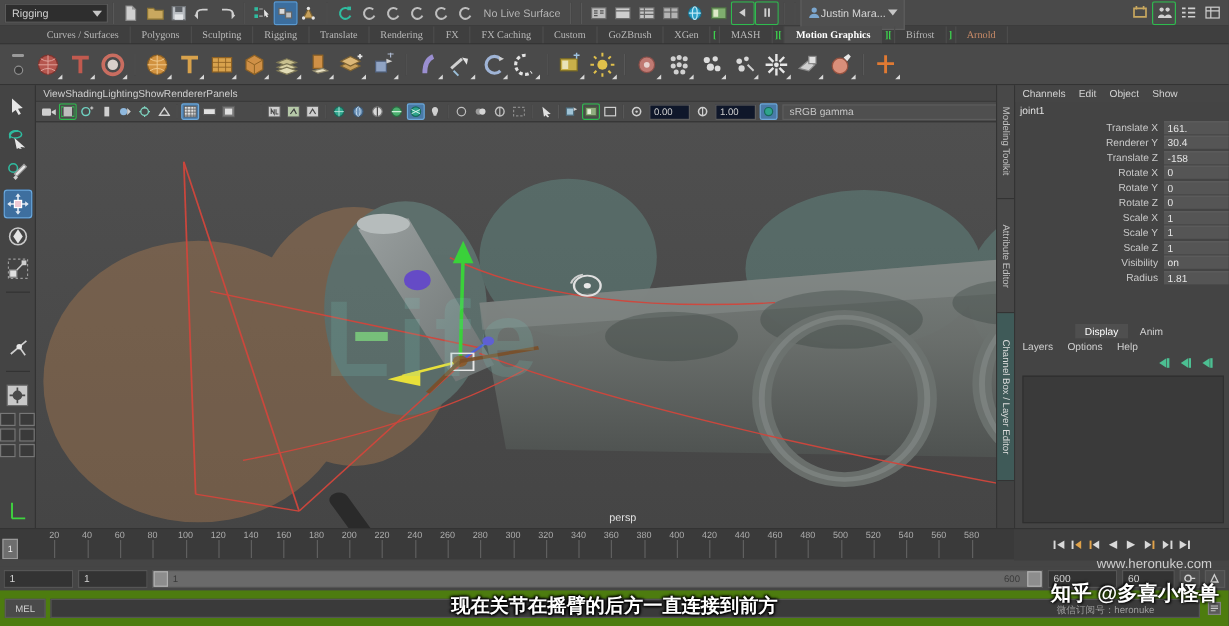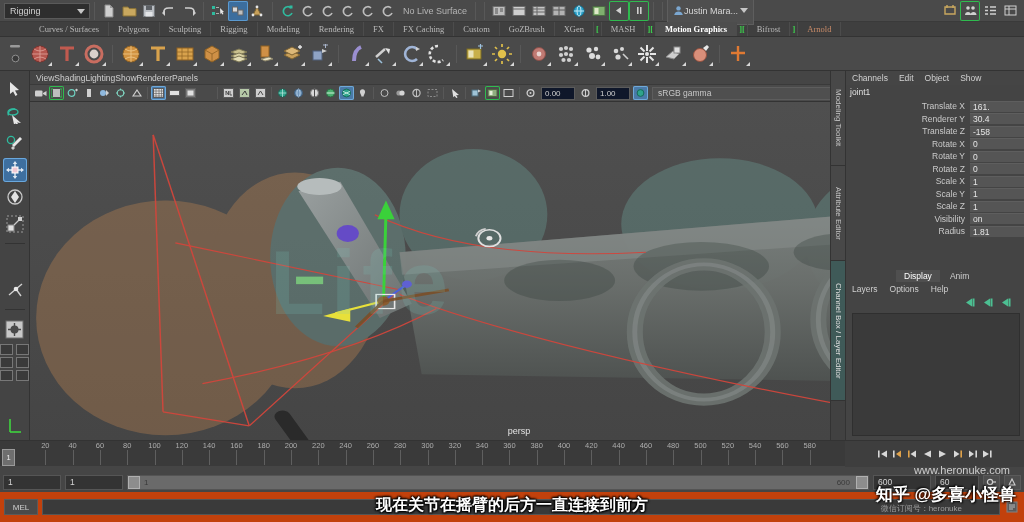--- a/index.html
+++ b/index.html
@@ -144,21 +144,21 @@
   #rslider { flex:1; height:15px; background:#6a6a6a; border:1px solid #545454;
              position:relative; display:flex; align-items:center; }
   #rslider .h { position:absolute; width:12px; height:13px; background:#8d8d8d;
                 border:1px solid #b0b0b0; top:0; }
   #rslider .t1 { position:absolute; left:16px; font-size:8px; color:#3a3a3a; }
   #rslider .t2 { position:absolute; right:18px; font-size:8px; color:#3a3a3a; }
   .rbtn { width:17px; height:15px; background:#4d4d4d; border:1px solid #5a5a5a;
           display:flex; align-items:center; justify-content:center; }
 
   #melbar { position:absolute; left:0; right:0; bottom:0; height:30px;
-            background:#c2410c; display:flex; align-items:center; padding:0 4px; gap:4px; }
+            background:#4d7c0f; display:flex; align-items:center; padding:0 4px; gap:4px; }
   #melbtn { width:34px; height:16px; background:#4a4a4a; border:1px solid #5a5a5a;
             color:#d0d0d0; font-size:8px; display:flex; align-items:center;
             justify-content:center; }
   #melin { flex:1; height:16px; background:#3a3a3a; border:1px solid #555; }
   #melhelp { width:16px; height:16px; display:flex; align-items:center; justify-content:center; }
 
   
   #subtitle { position:absolute; left:0; right:0; bottom:6px; text-align:center;
               font-size:16px; color:#fff; font-weight:bold;
               text-shadow:1px 1px 2px #000, -1px 1px 2px #000, 1px -1px 2px #000, -1px -1px 2px #000;
@@ -360,21 +360,21 @@
           <path d="M1 4h11M5 1v9" stroke="#cfcfcf"></path>
         </svg>
       </div>
   </div>
 
   <div id="shelftabs">
     <div class="shtab">Curves / Surfaces</div>
     <div class="shtab">Polygons</div>
     <div class="shtab">Sculpting</div>
     <div class="shtab">Rigging</div>
-    <div class="shtab">Modeling</div>
+    <div class="shtab">Translate</div>
     <div class="shtab">Rendering</div>
     <div class="shtab">FX</div>
     <div class="shtab">FX Caching</div>
     <div class="shtab">Custom</div>
     <div class="shtab">GoZBrush</div>
     <div class="shtab">XGen</div>
     <div class="shtab brk">[</div>
     <div class="shtab">MASH</div>
     <div class="shtab brk">][</div>
     <div class="shtab on">Motion Graphics</div>

